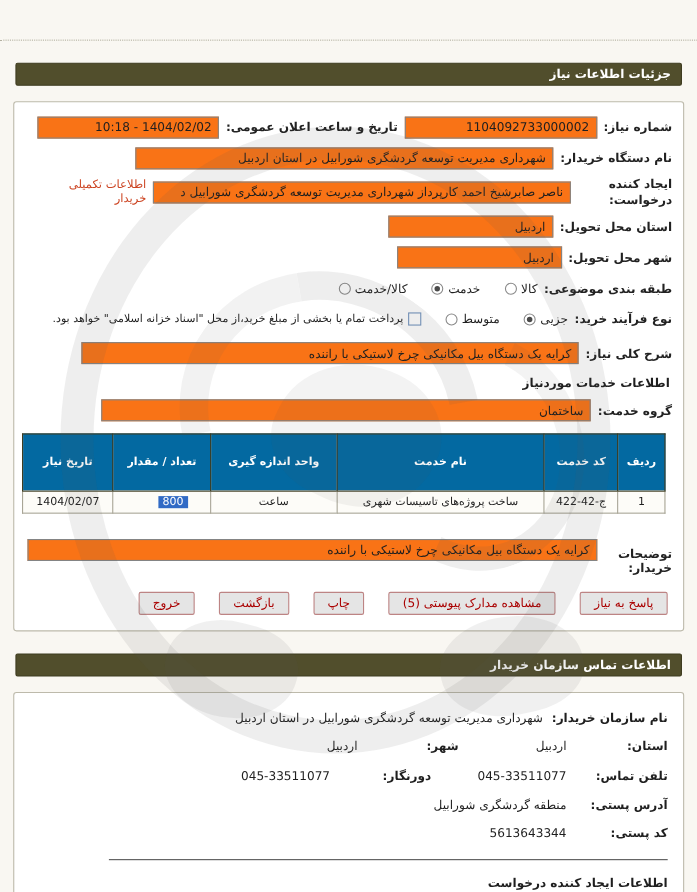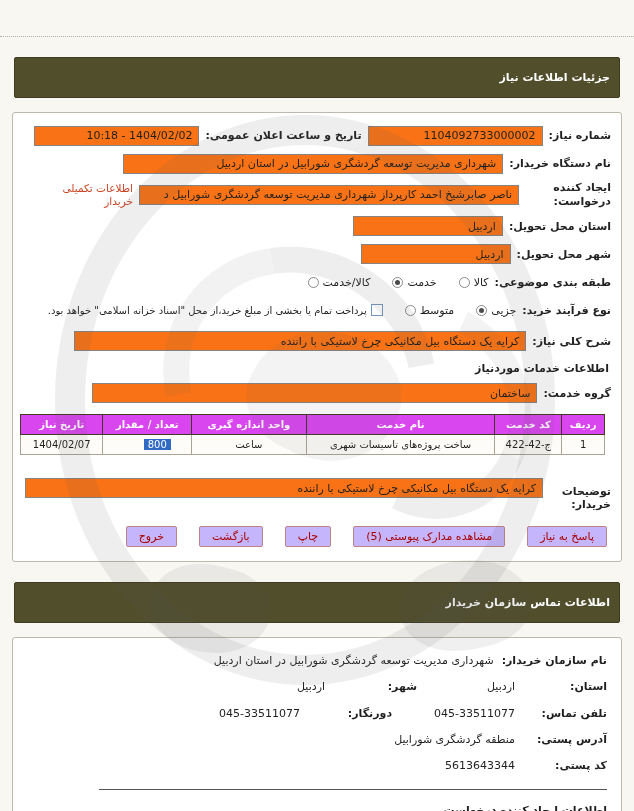--- a/index.html
+++ b/index.html
@@ -14,21 +14,21 @@
     overflow: hidden;
   }
   .top-dotted { height: 37px; border-bottom: 1px dotted #b3b0a0; }
 
   .section-bar {
     background: #514e2c;
     border: 1px solid #3f3c20;
     color: #ffffff;
     font-weight: bold;
     font-size: 11px;
-    padding: 13px 9px;
+    padding: 3px 9px;
     margin: 20px 14px 0 14px;
     border-radius: 2px;
     position: relative;
     z-index: 2;
   }
   .panel {
     background: #ffffff;
     border: 1px solid #bdbaab;
     border-radius: 3px;
     margin: 14px 12px 0 12px;
@@ -68,33 +68,33 @@
   }
   .radio.checked::after { content: ""; position: absolute; inset: 2px; border-radius: 50%; background: #4a4a4a; }
   .checkbox { width: 12px; height: 12px; border: 1px solid #7596c0; background: #fff; display: inline-block; flex: 0 0 auto; }
   .cb-text { font-size: 10px; white-space: nowrap; }
 
   .bold-title { font-weight: bold; margin: 10px 2px 8px 0; }
 
   
   .svc-table { border-collapse: collapse; width: 585px; margin: 10px 6px 10px auto; font-size: 10px; }
   .svc-table th {
-    background: #d946ef; color: #fff; font-weight: bold; border: 1px solid #3f3c20;
-    padding: 4px 3px; text-align: center; white-space: nowrap;
+    background: #0369a1; color: #fff; font-weight: bold; border: 1px solid #3f3c20;
+    padding: 20px 3px; text-align: center; white-space: nowrap;
   }
   .svc-table td {
     background: #fdfcf8; border: 1px solid #a8a596; padding: 4px 3px;
     text-align: center; white-space: nowrap;
   }
   .sel { background: #316ac5; color: #fff; padding: 0 4px; margin-left: 20px; }
 
   
   .btn-row { display: flex; gap: 22px; margin: 14px 4px 2px 0; align-items: center; }
   .btn {
-    background: #c4b5fd;
+    background: #e5e5e5;
     border: 1px solid #bd8484;
     border-radius: 2px;
     color: #aa0000;
     font-size: 11px;
     font-family: "DejaVu Sans", sans-serif;
     padding: 3px 12px;
     cursor: pointer;
     white-space: nowrap;
   }
 

